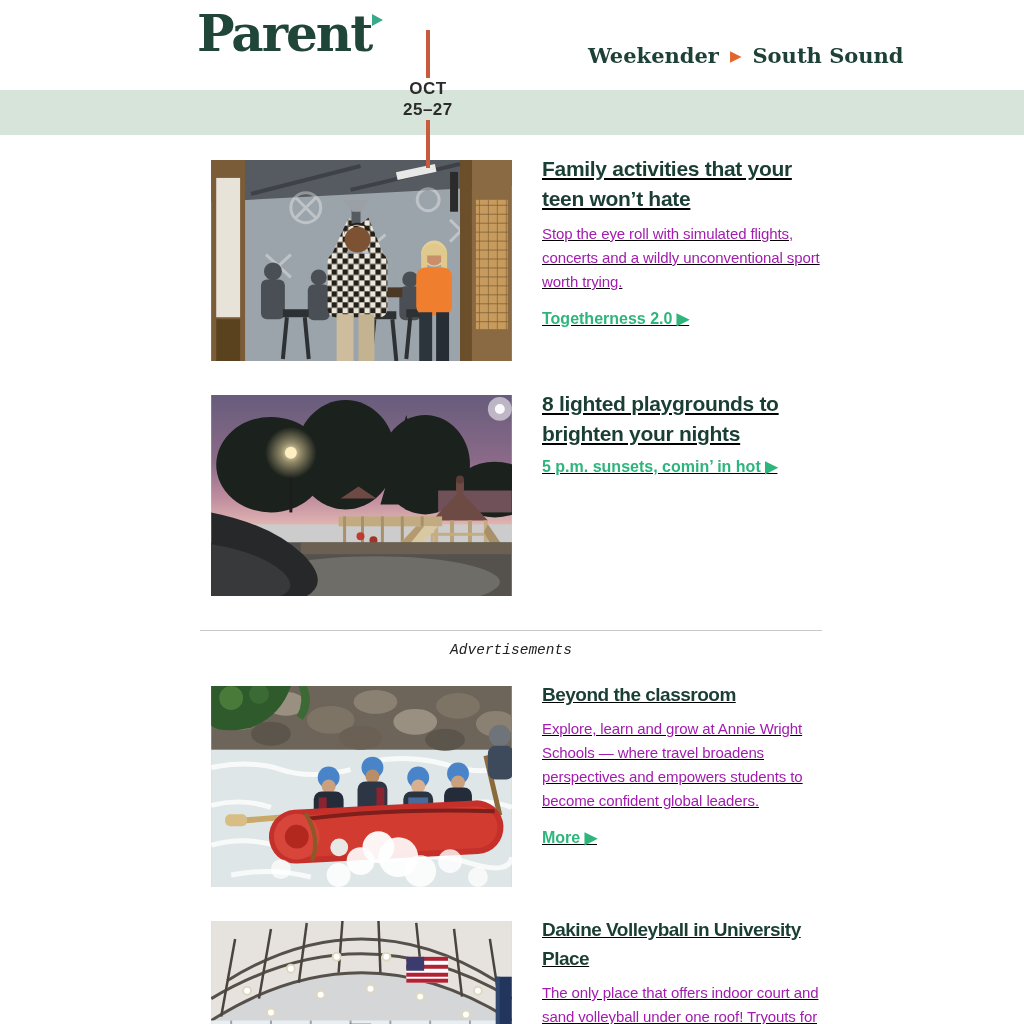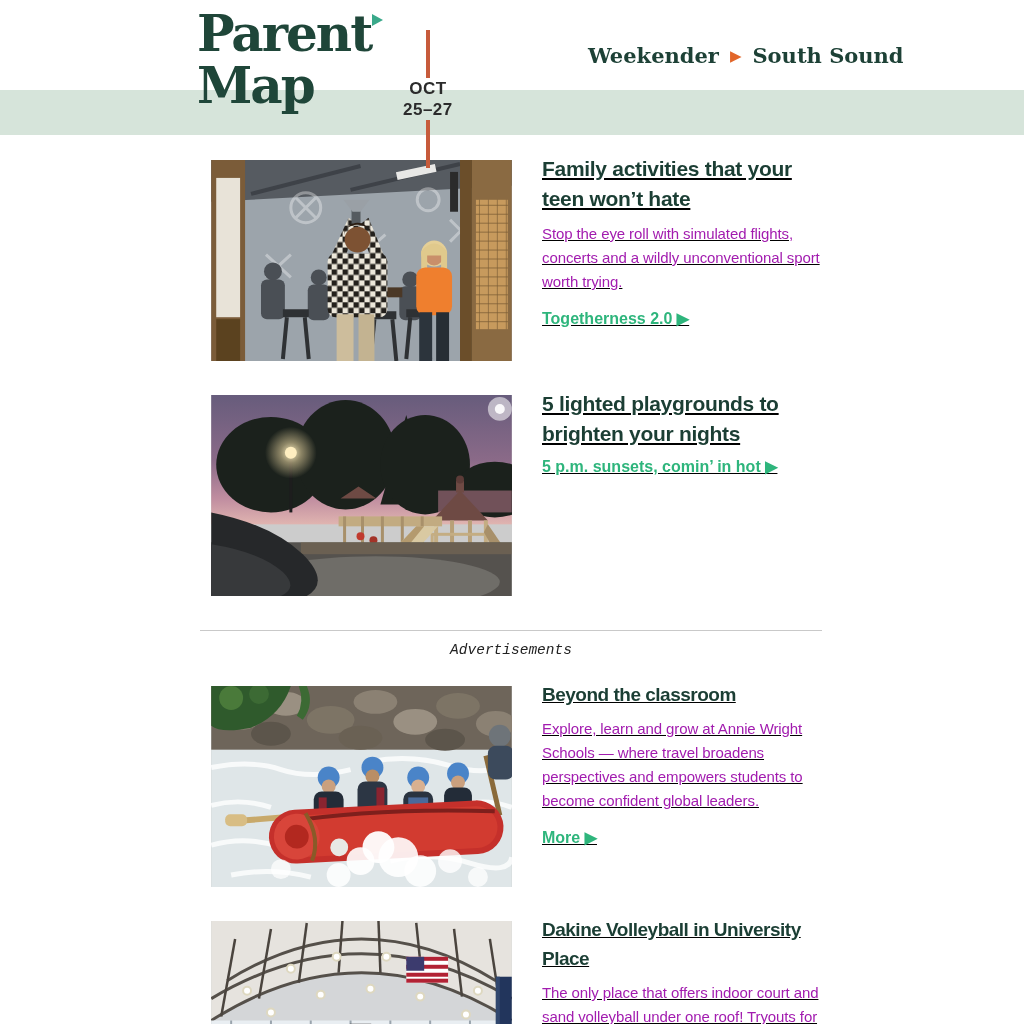--- a/index.html
+++ b/index.html
@@ -39,21 +39,20 @@
   .ads-divider-label { font-style:italic; font-size:14.5px; color:#222;font-family:Liberation Mono, monospace; }
 </style>
 </head>
 <body>
 
 <div class="header">
   <div class="mint-band"></div>
 
   <div class="logo">
     <span class="l1"><span>Parent</span><span class="logo-tri"></span></span><br>
-    <span>Map</span>
   </div>
 
   <div class="date-badge">
     <span class="date-bar"></span>
     <span class="date-text">
       <span>OCT</span><br>
       <span>25–27</span>
     </span>
     <span class="date-bar"></span>
   </div>
@@ -206,21 +205,21 @@
         <circle cx="150" cy="142" r="4" fill="#c03a2e"></circle>
           <circle cx="163" cy="146" r="4" fill="#a33328"></circle>
         <rect x="0" y="148" width="302" height="54" fill="#55524e"></rect>
         <rect x="90" y="148" width="212" height="12" fill="#7a6a55" opacity=".6"></rect>
         <ellipse cx="165" cy="188" rx="125" ry="26" fill="#6f6d68"></ellipse>
         <path d="M0 118 Q60 130 92 160 Q120 188 96 202 L0 202 Z" fill="#26282a"></path>
         <path d="M0 150 Q50 158 72 178 Q88 194 70 202 L0 202 Z" fill="#37393b"></path>
       </svg>
     </div>
     <div class="copy">
-      <div class="title">5 lighted playgrounds to brighten your nights</div>
+      <div class="title">8 lighted playgrounds to brighten your nights</div>
       <div class="link">5 p.m. sunsets, comin’ in hot ▶</div>
     </div>
   </div>
 
   <div class="ads-divider">
     <span class="ads-divider-label">Advertisements</span>
   </div>
 
   <div class="row ad">
     <div class="thumb">

